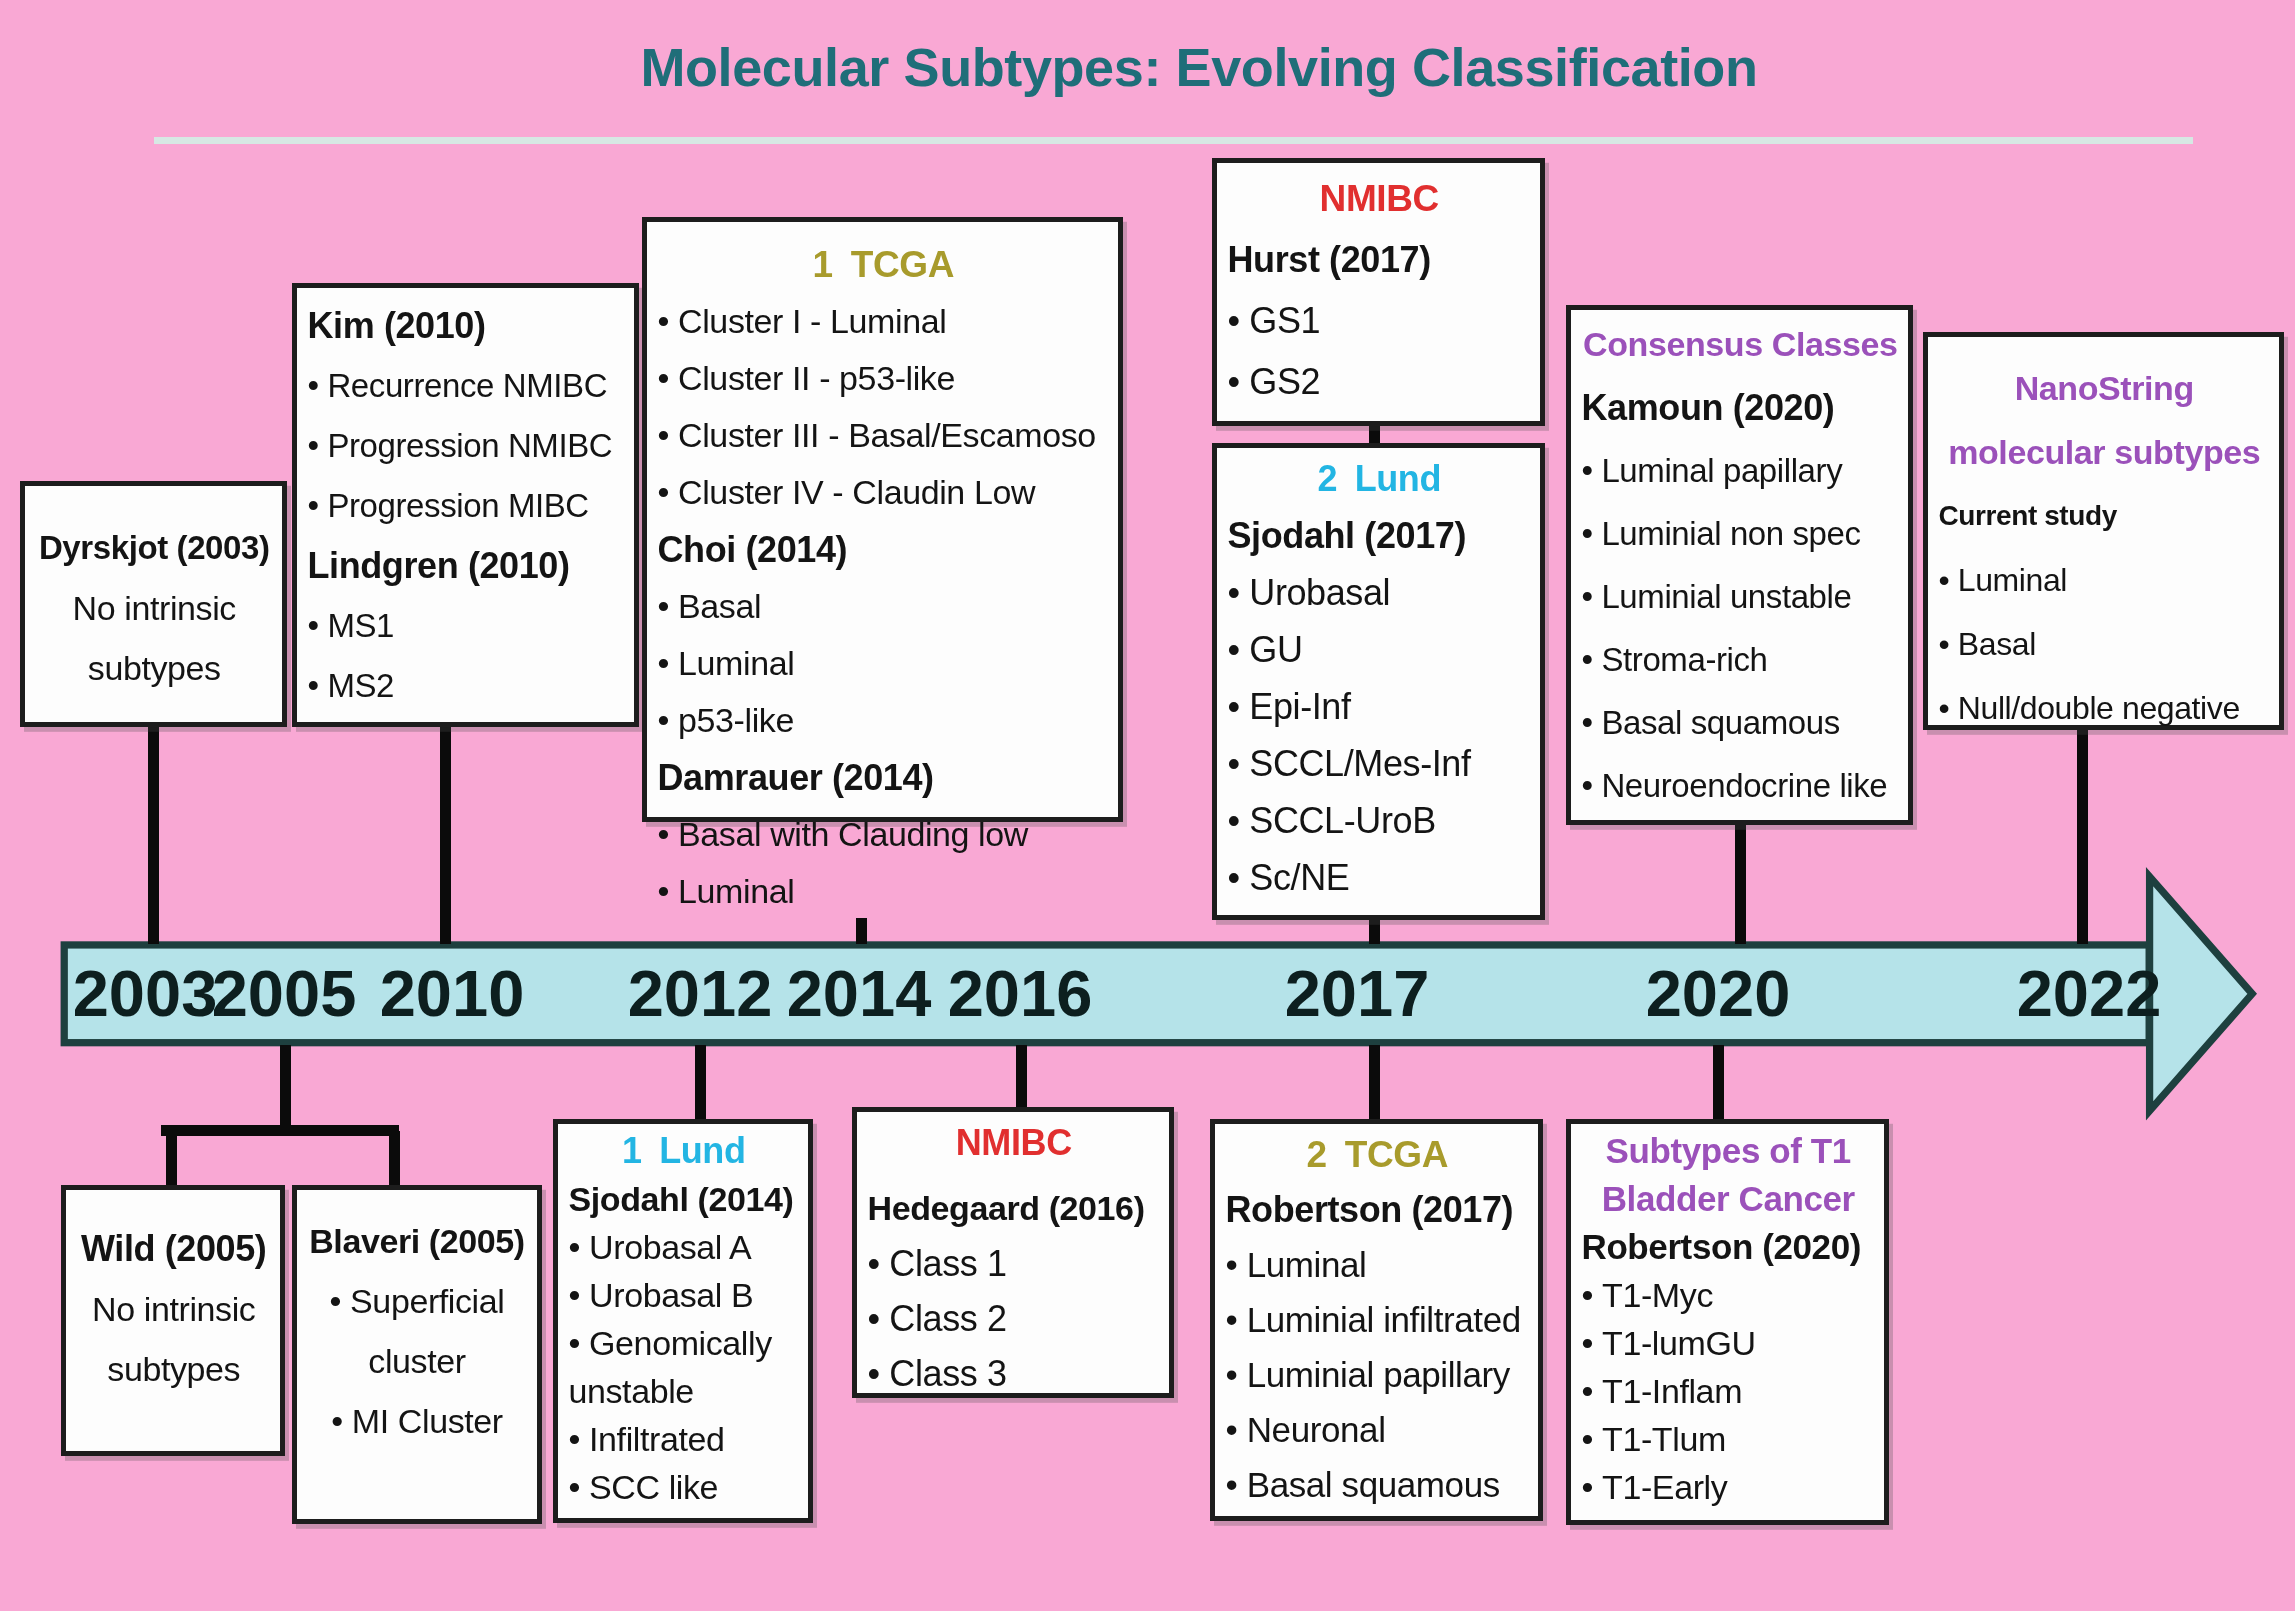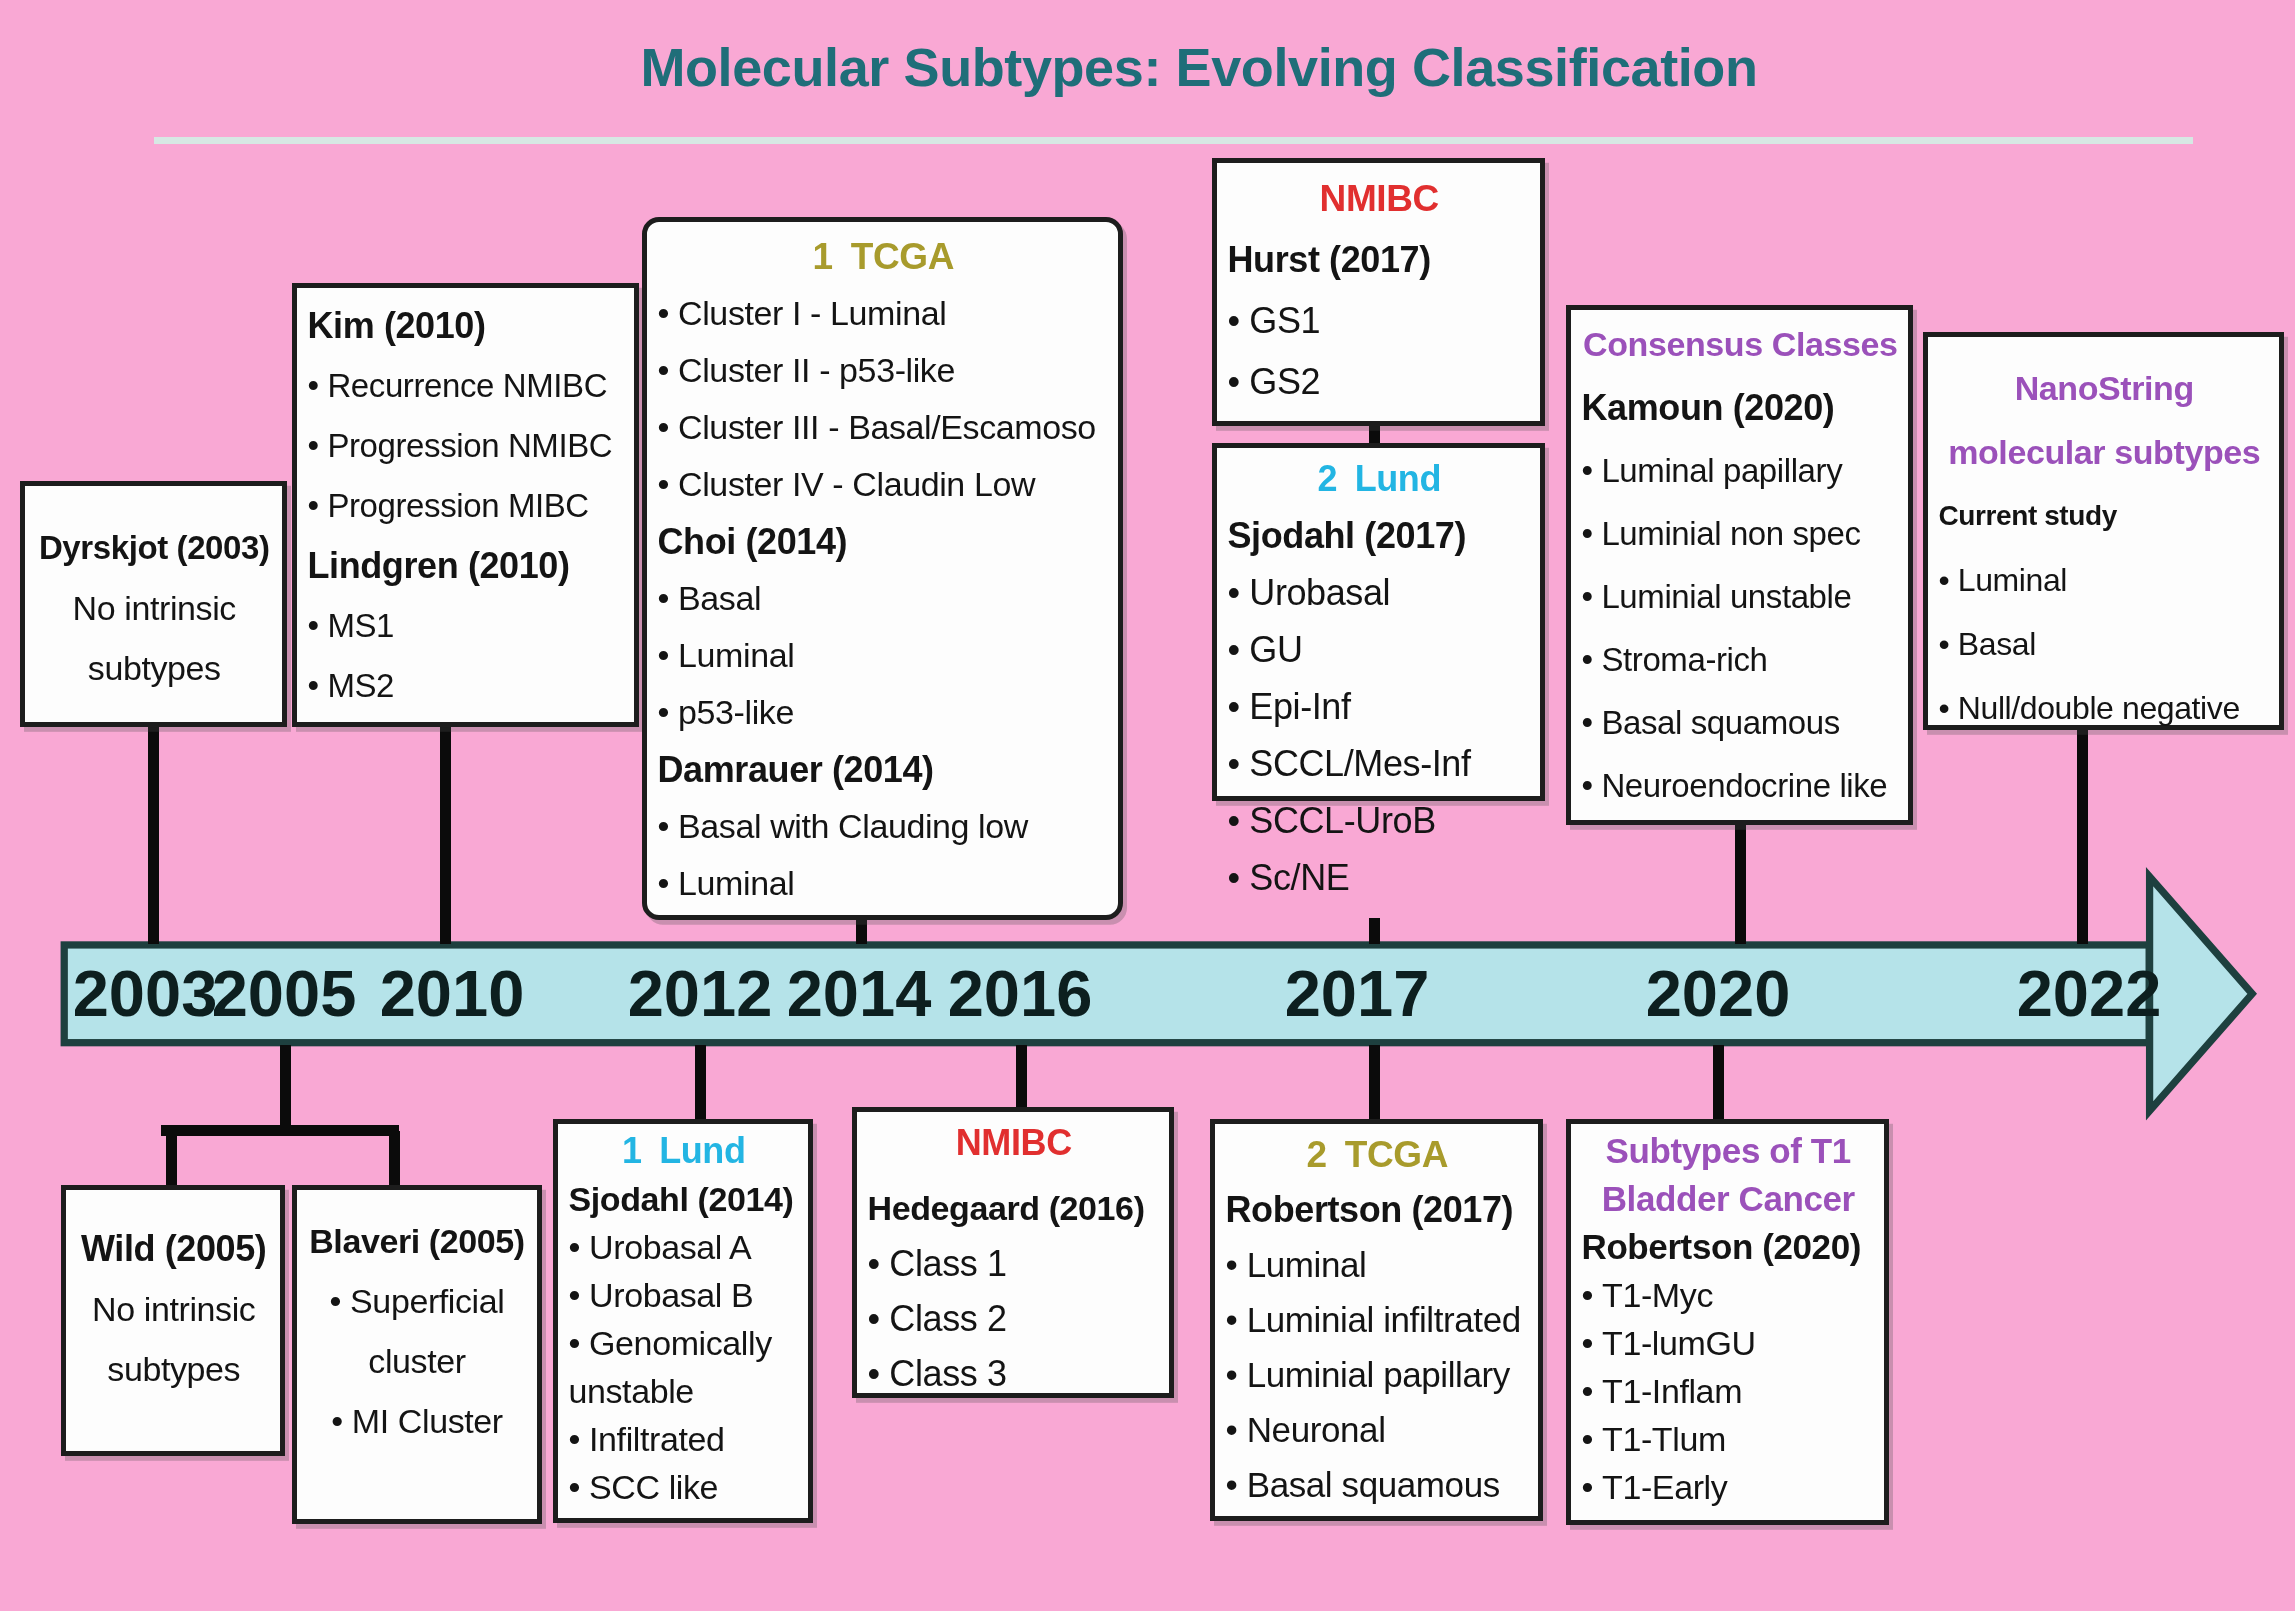--- a/index.html
+++ b/index.html
@@ -22,26 +22,26 @@
   .tag{font-weight:700;text-align:center;}
   .author{font-weight:700;white-space:nowrap;}
   ul.items{margin:0;padding:0;list-style:none;}
   ul.items li::before{content:"\2022\00a0";}
   .c-olive{color:#a89b2c}.c-cyan{color:#23b5e3}.c-red{color:#e12f2f}.c-purple{color:#9b51ba}
 
   #bx-dyrskjot{left:20px;top:481px;width:267px;height:246px;font-size:34px;line-height:60px;text-align:center;padding-top:32px;}
   #bx-dyrskjot .author{font-size:33px;}
   #bx-kim{left:292px;top:283px;width:347px;height:444px;font-size:33px;line-height:60px;padding-top:8px;}
   #bx-kim .author{font-size:36px;}
-  #bx-tcga1{left:642px;top:217px;width:481px;height:703px;font-size:34px;line-height:57px;padding-top:6px;border-radius:17px;}
+  #bx-tcga1{left:642px;top:217px;width:481px;height:605px;font-size:34px;line-height:57px;padding-top:14px;}
   #bx-tcga1 .tag{font-size:37px;}
   #bx-tcga1 .author{font-size:36px;}
   #bx-hurst{left:1212px;top:158px;width:333px;height:268px;font-size:36px;line-height:61px;padding-top:4.8px;}
   #bx-hurst .tag{font-size:37px;}
-  #bx-lund2017{left:1212px;top:443px;width:333px;height:358px;font-size:36px;line-height:57px;padding-top:1.6px;}
+  #bx-lund2017{left:1212px;top:443px;width:333px;height:477px;font-size:36px;line-height:57px;padding-top:1.6px;}
   #bx-lund2017 .tag,#bx-lund2017 .author{font-size:36px;}
   #bx-kamoun{left:1566px;top:305px;width:347px;height:520px;font-size:33px;line-height:63px;padding-top:3.2px;}
   #bx-kamoun .tag{font-size:34px;}
   #bx-kamoun .author{font-size:36px;}
   #bx-nanostring{left:1923px;top:332px;width:361px;height:398px;font-size:32px;line-height:64px;padding-top:19px;}
   #bx-nanostring .tag{font-size:34px;}
   #bx-nanostring .author{font-size:28px;}
   #bx-wild{left:61px;top:1185px;width:224px;height:271px;font-size:34px;line-height:60px;text-align:center;padding-top:29px;}
   #bx-wild .author{font-size:36px;}
   #bx-blaveri{left:292px;top:1185px;width:250px;height:339px;font-size:34px;line-height:60px;text-align:center;padding:21px 4.8px 3.2px 4.8px;}

